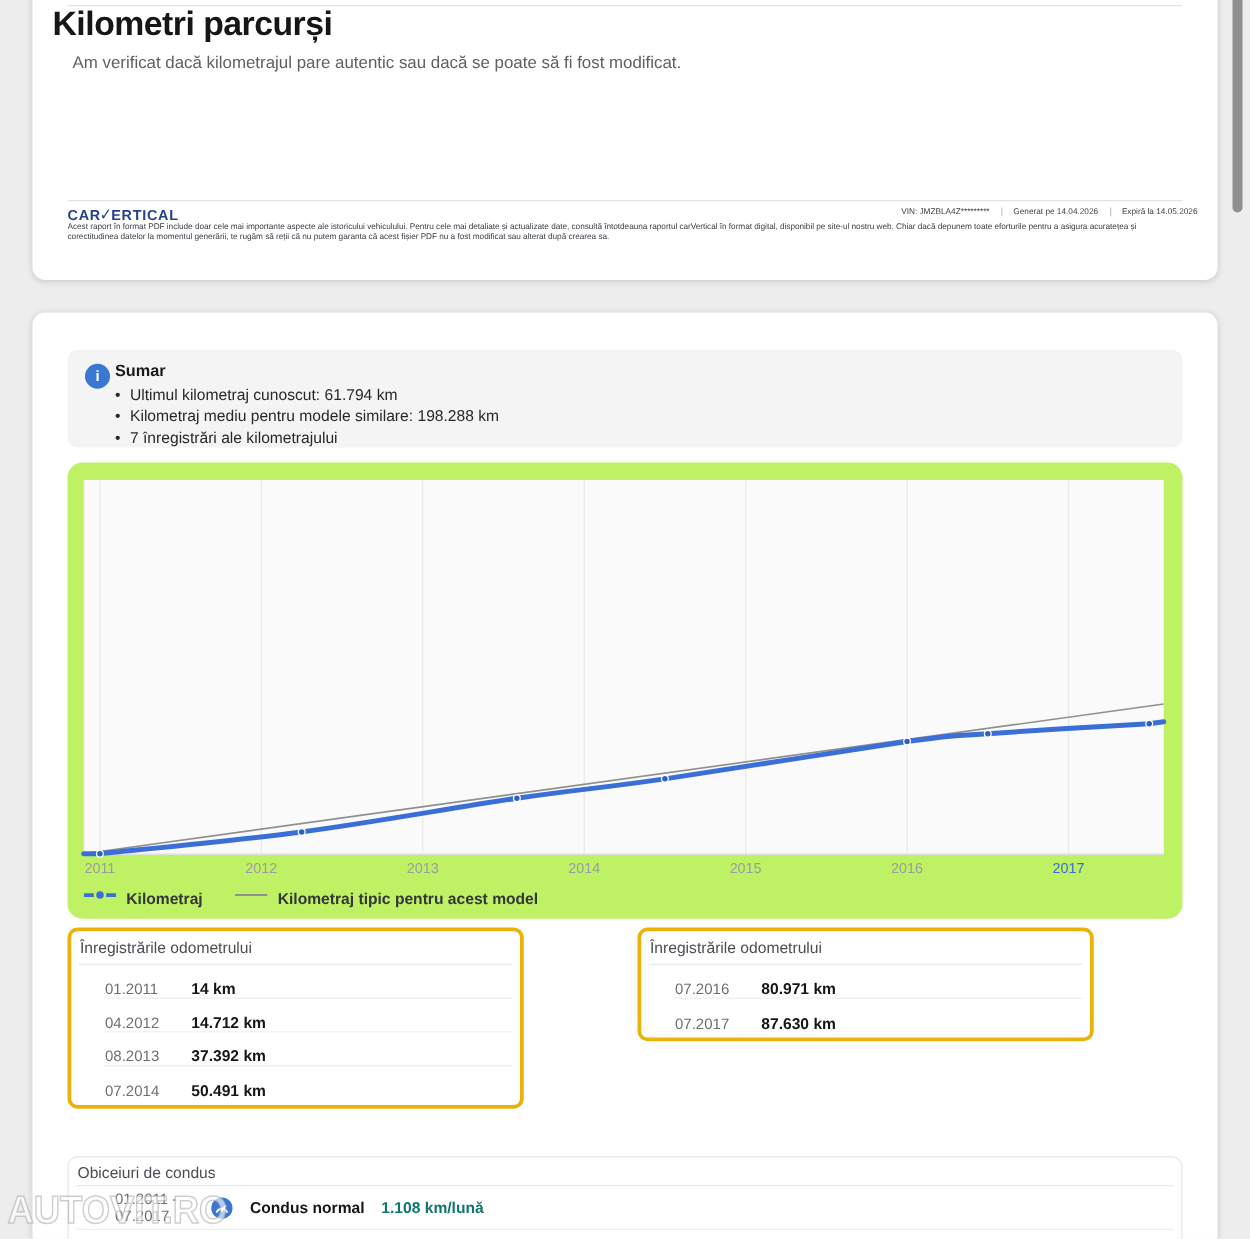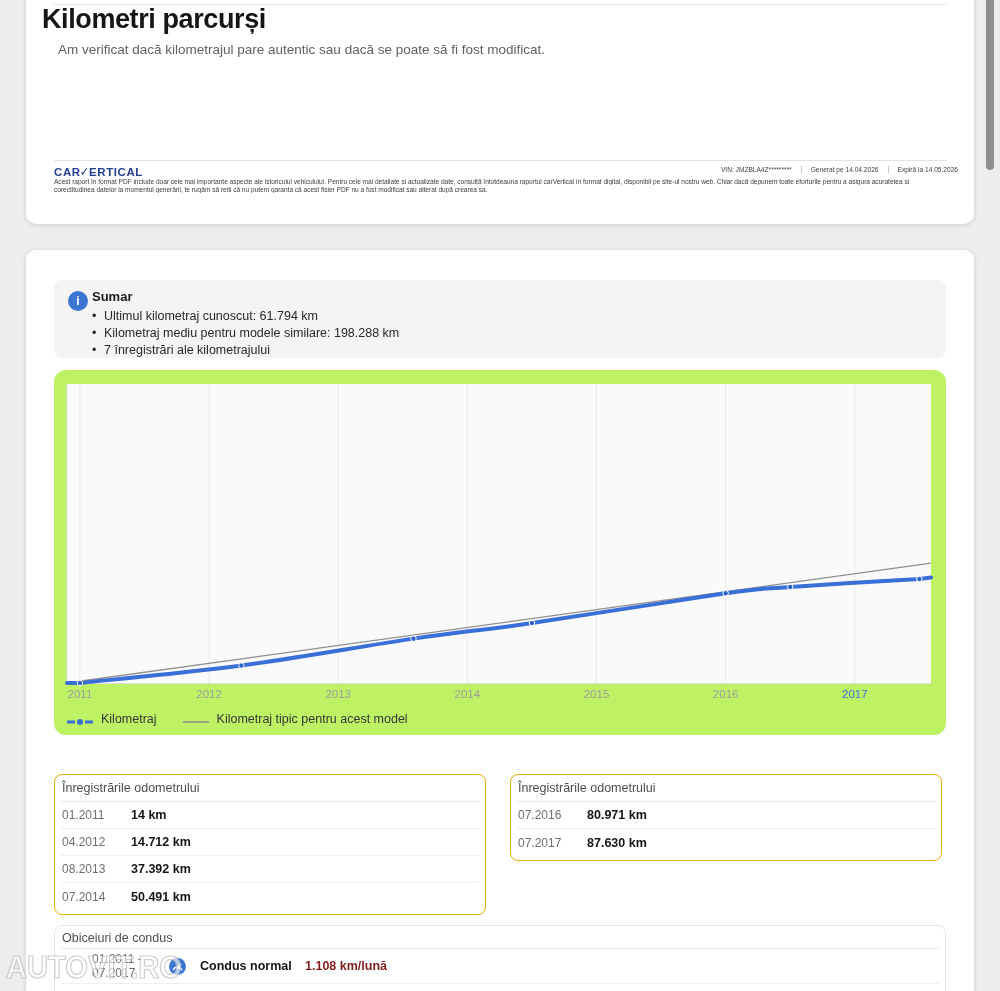--- a/index.html
+++ b/index.html
@@ -36,42 +36,42 @@
     color:#fff; font-size:12px; font-weight:700; text-align:center; line-height:20px; }
   .summary-title { position:absolute; left:38px; top:9px; font-size:13px; font-weight:700; color:#18191b; }
   .summary-bullets { position:absolute; left:50px; top:25px; list-style:none; }
   .summary-bullets li { font-size:12.5px; color:#26282b; line-height:12.7px; margin-top:4.5px; position:relative; }
   .summary-bullets li::before { content:"•"; position:absolute; left:-12px; color:#26282b; }
 
   
   .chart-panel { position:absolute; left:28px; top:120px; width:892px; height:365px; background:#bef264; border-radius:12px; }
   .chart-svg { position:absolute; left:0; top:0; }
   .legend { position:absolute; left:13px; top:337px; height:24px; display:flex; align-items:center; }
-  .legend-item { display:flex; align-items:flex-end; }
+  .legend-item { display:flex; align-items:flex-start;font-weight:bold; }
   .legend-item + .legend-item { margin-left:26px; }
   .legend-label { font-size:12.5px; color:#33363a; margin-left:8px; }
 
   
-  .odo-table { position:absolute; top:524px; width:432px; background:#fff; border:1px solid #eab308; border-radius:8px; padding:0 6px 4px 6px; }
+  .odo-table { position:absolute; top:492px; width:365px; background:#fff; border:3px solid #eab308; border-radius:8px; padding:0 6px 4px 6px; }
   #odo-table-1 { left:28px; } #odo-table-2 { left:484px; }
   .tbl-header { height:27px; line-height:27px; font-size:12.5px; color:#4a4e53; border-bottom:1px solid #e9e9e9; padding-left:1px; }
-  .tbl-row { height:27px; display:flex; align-items:center; border-bottom:1px solid #efefef; }
+  .tbl-row { height:27px; display:flex; align-items:flex-end; border-bottom:1px solid #efefef;margin-left:20px; }
   .tbl-row:last-child { border-bottom:none; }
   .tbl-date { width:70px; font-size:12px; color:#6b6f74; padding-left:1px; }
   .tbl-km { font-size:12.5px; font-weight:700; color:#141517; }
 
   
   .habits-box { position:absolute; left:28px; top:675px; width:892px; height:140px; background:#fff; border:1px solid #e6e6e6; border-radius:8px; padding:0 6px; }
   .habits-header { height:23px; line-height:24px; font-size:12.5px; color:#4a4e53; border-bottom:1px solid #e9e9e9; padding-left:1px; }
   .habit-row { height:35px; display:flex; align-items:center; border-bottom:1px solid #efefef; }
   .habit-period { width:88px; font-size:12px; color:#6b6f74; padding-left:11px;margin-left:20px; }
   .habit-icon { width:17px; height:17px; border-radius:50%; background:#3b76d2; margin-right:14px; position:relative; flex:none; }
   .habit-icon svg { position:absolute; left:0; top:0; }
   .habit-label { width:105px; font-size:12.5px; font-weight:700; color:#141517; }
-  .habit-value { font-size:12.5px; font-weight:700; color:#7f1d1d; }
+  .habit-value { font-size:12.5px; font-weight:700; color:#0f766e; }
 
   
   .watermark { position:absolute; left:6px; top:950px; z-index:50; font-size:31px; font-weight:800; letter-spacing:0;
     transform:scaleX(.94); transform-origin:left center;
     color:rgba(255,255,255,.62); -webkit-text-stroke:1.2px rgba(165,165,165,.55); }
   .scroll-thumb { position:absolute; right:6px; top:-12px; width:8px; height:182px; border-radius:4px; background:#8f8f8f; z-index:60; }
 </style>
 </head>
 <body>
 

